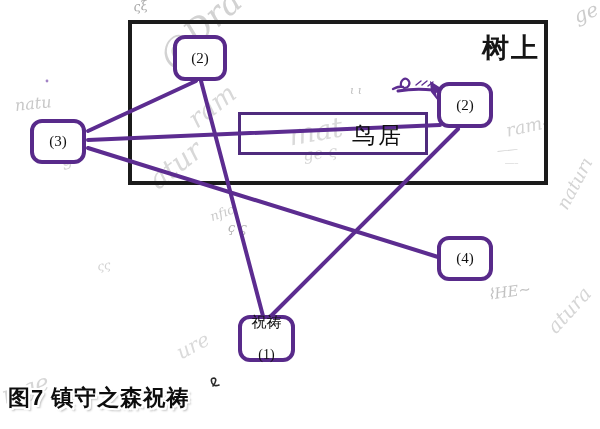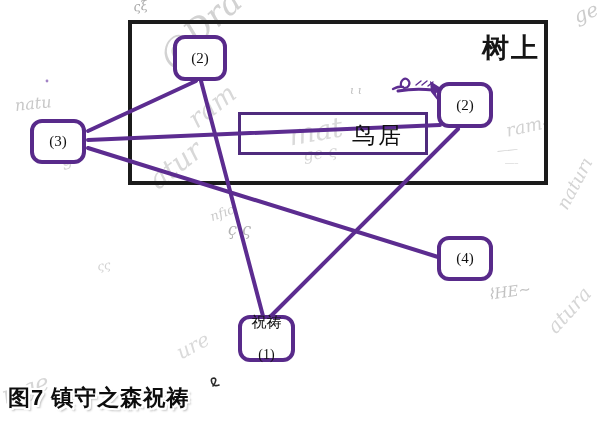--- a/index.html
+++ b/index.html
@@ -61,21 +61,21 @@
       <span class="wm" style="left: 570px; top: 6px; font-size: 20px; color: rgb(204, 204, 204); transform: rotate(-22deg);">ge</span>
       <span class="wm" style="left: 350px; top: 84px; font-size: 11px; color: rgb(189, 189, 189); transform: rotate(0deg);">ι ι</span>
       <span class="wm" style="left: 14px; top: 96px; font-size: 16px; color: rgb(200, 200, 200); transform: rotate(-6deg);">natu</span>
       <span class="wm" style="left: 58px; top: 150px; font-size: 18px; color: rgb(212, 212, 212); transform: rotate(-15deg);">ge</span>
       <span class="wm" style="left: 286px; top: 120px; font-size: 28px; color: rgb(218, 218, 218); transform: rotate(-10deg);">mat</span>
       <span class="wm" style="left: 302px; top: 146px; font-size: 16px; color: rgb(214, 214, 214); transform: rotate(-8deg);">ge ς</span>
       <span class="wm" style="left: 504px; top: 120px; font-size: 18px; color: rgb(210, 210, 210); transform: rotate(-12deg);">ram-</span>
       <span class="wm" style="left: 142px; top: 170px; font-size: 28px; color: rgb(216, 216, 216); transform: rotate(-38deg);">atur</span>
       <span class="wm" style="left: 552px; top: 203px; font-size: 18px; color: rgb(212, 212, 212); transform: rotate(-62deg);">naturı</span>
       <span class="wm" style="left: 208px; top: 210px; font-size: 13px; color: rgb(203, 203, 203); transform: rotate(-20deg);">nfıc</span>
-      <span class="wm" style="left: 228px; top: 220px; font-size: 16px; color: rgb(178, 178, 178); transform: rotate(0deg);">ç ς</span>
+      <span class="wm" style="left: 228px; top: 220px; font-size: 13px; color: rgb(178, 178, 178); transform: rotate(0deg);">ç ς</span>
       <span class="wm" style="left: 486px; top: 286px; font-size: 15px; color: rgb(194, 194, 194); transform: rotate(-8deg);">⌇HE~</span>
       <span class="wm" style="left: 542px; top: 322px; font-size: 20px; color: rgb(214, 214, 214); transform: rotate(-48deg);">atura</span>
       <span class="wm" style="left: 172px; top: 343px; font-size: 20px; color: rgb(218, 218, 218); transform: rotate(-28deg);">ure</span>
       <span class="wm" style="left: -2px; top: 383px; font-size: 24px; color: rgb(214, 214, 214); transform: rotate(-18deg);">ırge</span>
       <span class="wm" style="left: 497px; top: 145px; font-size: 10px; color: rgb(202, 202, 202); transform: rotate(-5deg);">――</span>
       <span class="wm" style="left: 505px; top: 158px; font-size: 9px; color: rgb(206, 206, 206); transform: rotate(0deg);">―–</span>
       <span class="wm" style="left: 96px; top: 260px; font-size: 12px; color: rgb(210, 210, 210); transform: rotate(-10deg);">ςς</span>
       <span class="wm" style="left: 272px; top: 328px; font-size: 14px; color: rgb(220, 220, 220); transform: rotate(-10deg);">me</span>
     </div>
 

